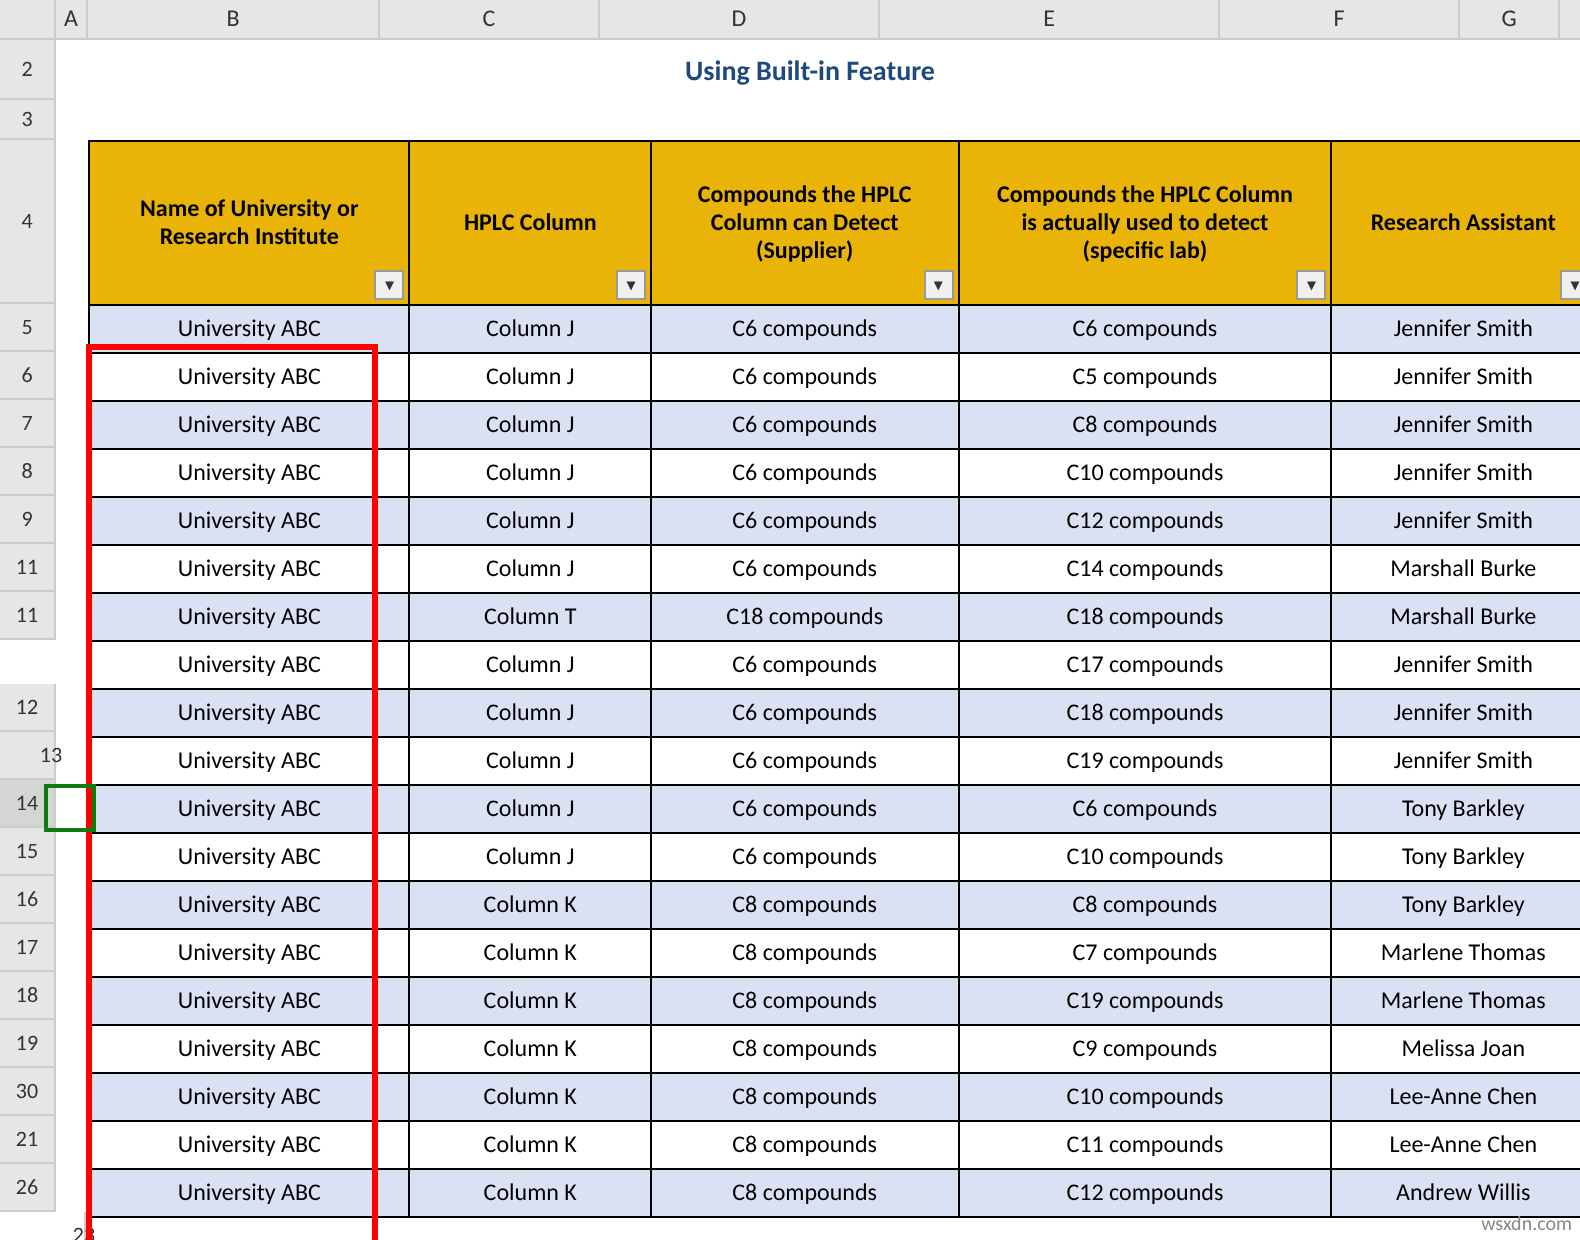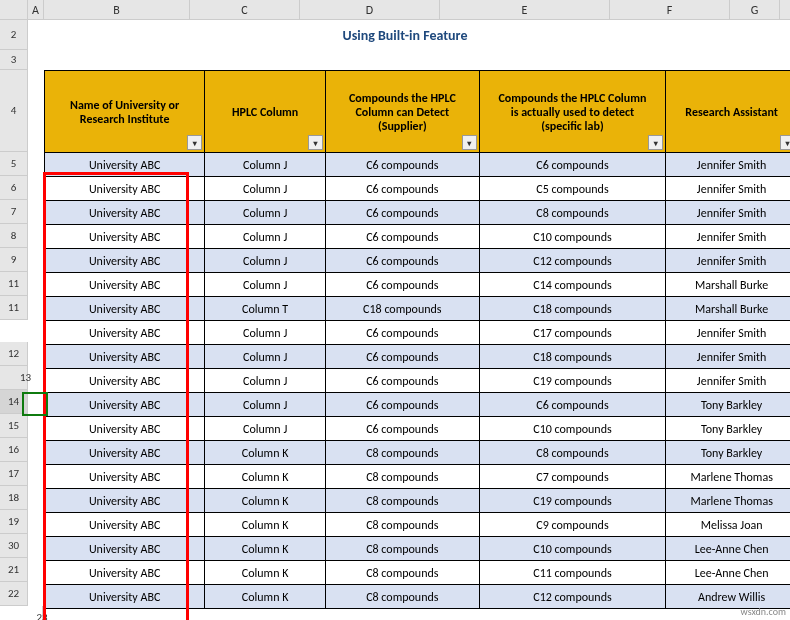--- a/index.html
+++ b/index.html
@@ -175,21 +175,21 @@
     <div class="row-header" style="height: 24px; margin-top: 22px;">12</div>
     <div class="row-header" style="height: 24px; padding-left: 24px;">13</div>
     <div class="row-header selected" style="height: 24px;">14</div>
     <div class="row-header" style="height: 24px;">15</div>
     <div class="row-header" style="height: 24px;">16</div>
     <div class="row-header" style="height: 24px;">17</div>
     <div class="row-header" style="height: 24px;">18</div>
     <div class="row-header" style="height: 24px;">19</div>
     <div class="row-header" style="height: 24px;">30</div>
     <div class="row-header" style="height: 24px;">21</div>
-    <div class="row-header" style="height: 24px;">22</div>
+    <div class="row-header" style="height: 24px;">26</div>
     <div class="row-header" style="height: 24px; margin-left: 42px;">23</div>
   </div>
 
 <div class="grid">
   <div style="height:0px;"></div>
   <div class="title-row">
     <span>Using Built-in Feature</span>
   </div>
   <div class="spacer-row"></div>
 

